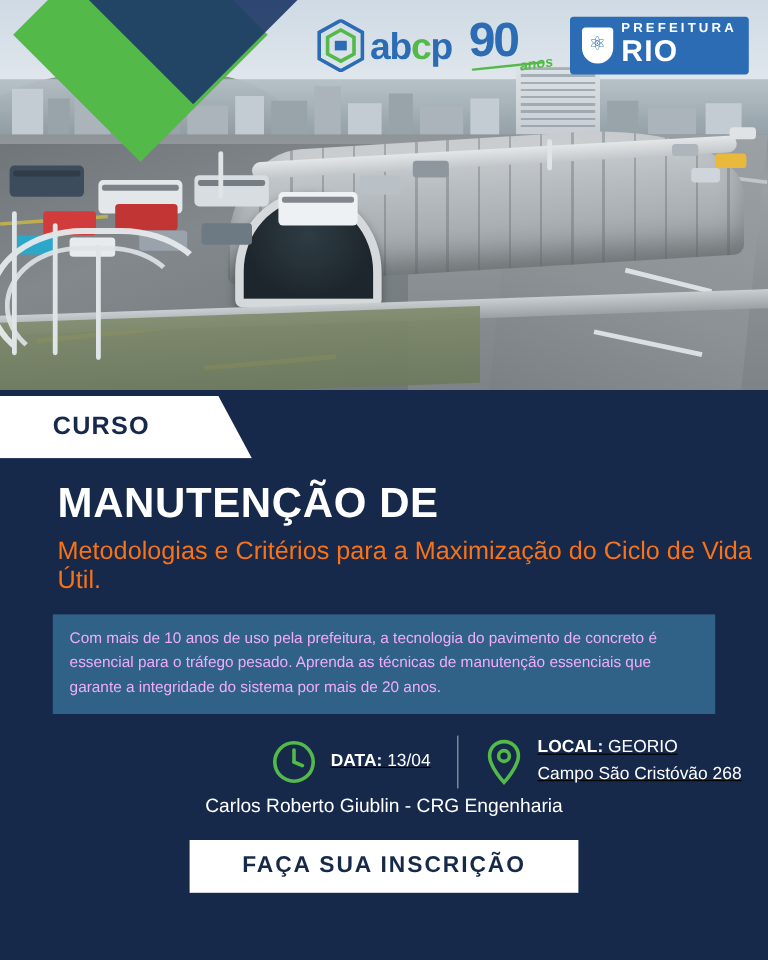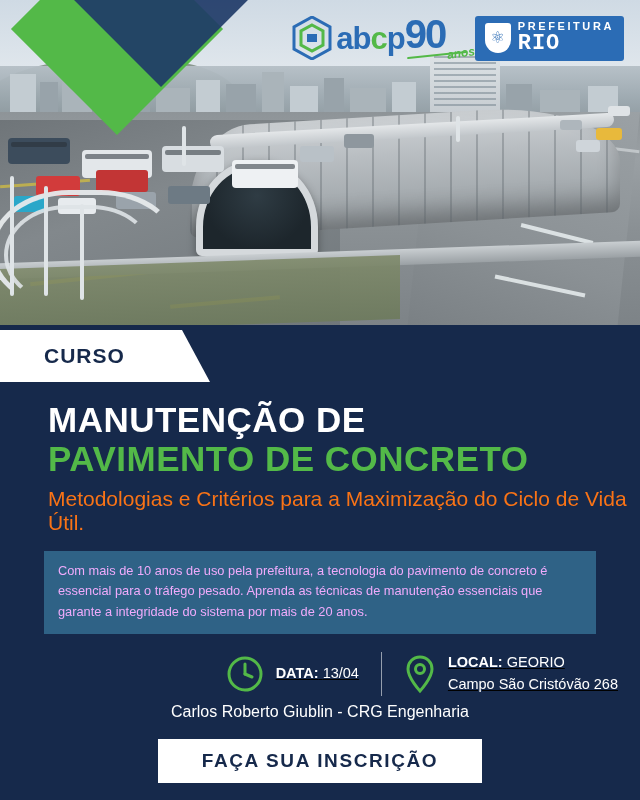--- a/index.html
+++ b/index.html
@@ -169,21 +169,21 @@
     top: -70px; left: 96px;
     width: 130px; height: 130px;
     background: #1f3b68;
     transform: rotate(45deg);
     opacity: .92;
   }
 
   
   .logos {
     position: absolute; top: 14px; right: 16px;
-    display: flex; align-items: center; gap: 0;
+    display: flex; align-items: center; gap: 14px;
   }
   .logo-abcp { display: flex; align-items: center; gap: 4px; }
   .hexmark { position: relative; width: 40px; height: 44px; }
   .hexmark svg { display:block; }
   .abcp-text {
     font-weight: 700; font-size: 31px; letter-spacing: -1px; line-height: 1;
   }
   .abcp-text .a { color: #2b6cb5; }
   .abcp-text .b { color: #2b6cb5; }
   .abcp-text .c { color: #53b948; }
@@ -207,21 +207,21 @@
     display: flex; align-items: center; gap: 7px;
   }
   .brasao {
     width: 26px; height: 30px; background: #fff; color: #2b6cb5;
     border-radius: 3px 3px 13px 13px;
     display:flex; align-items:center; justify-content:center;
     font-size: 16px; line-height: 1;
   }
   .rio-txt { line-height: 1; }
   .rio-txt .pref { font-size: 11px; letter-spacing: 2.6px; font-weight: 700; display:block; }
-  .rio-txt .rio  { font-size: 22px; letter-spacing: 1px; font-weight: 700; display:block; margin-top:1px;font-family:Liberation Mono, monospace; }
+  .rio-txt .rio  { font-size: 25px; letter-spacing: 1px; font-weight: 700; display:block; margin-top:1px; }
 
   
   .curso-wrap {
     position: absolute; top: 330px; left: 0; width: 210px; height: 52px;
   }
   .curso-tab {
     position: relative; width: 100%; height: 100%;
     background: #ffffff;
     clip-path: polygon(0 0, 182px 0, 210px 100%, 0 100%);
     display: flex; align-items: center;
@@ -399,21 +399,20 @@
 
   <div class="curso-wrap">
     <div class="curso-tab">
       <span>CURSO</span>
     </div>
   </div>
 
   <div class="content">
 
     <div class="title1">MANUTENÇÃO DE</div>
-    <div class="title2">PAVIMENTO DE CONCRETO</div>
     <div class="subtitle">Metodologias e Critérios para a Maximização do Ciclo de Vida Útil.</div>
 
     <div class="descbox">Com mais de 10 anos de uso pela prefeitura, a tecnologia do pavimento de concreto é essencial para o tráfego pesado. Aprenda as técnicas de manutenção essenciais que garante a integridade do sistema por mais de 20 anos.</div>
 
     <div class="inforow">
 
       <div class="infocell">
         <span class="clock-ic">
           <svg width="38" height="38" viewBox="0 0 38 38">
             <circle cx="19" cy="19" r="16" fill="none" stroke="#53b948" stroke-width="3"></circle>

